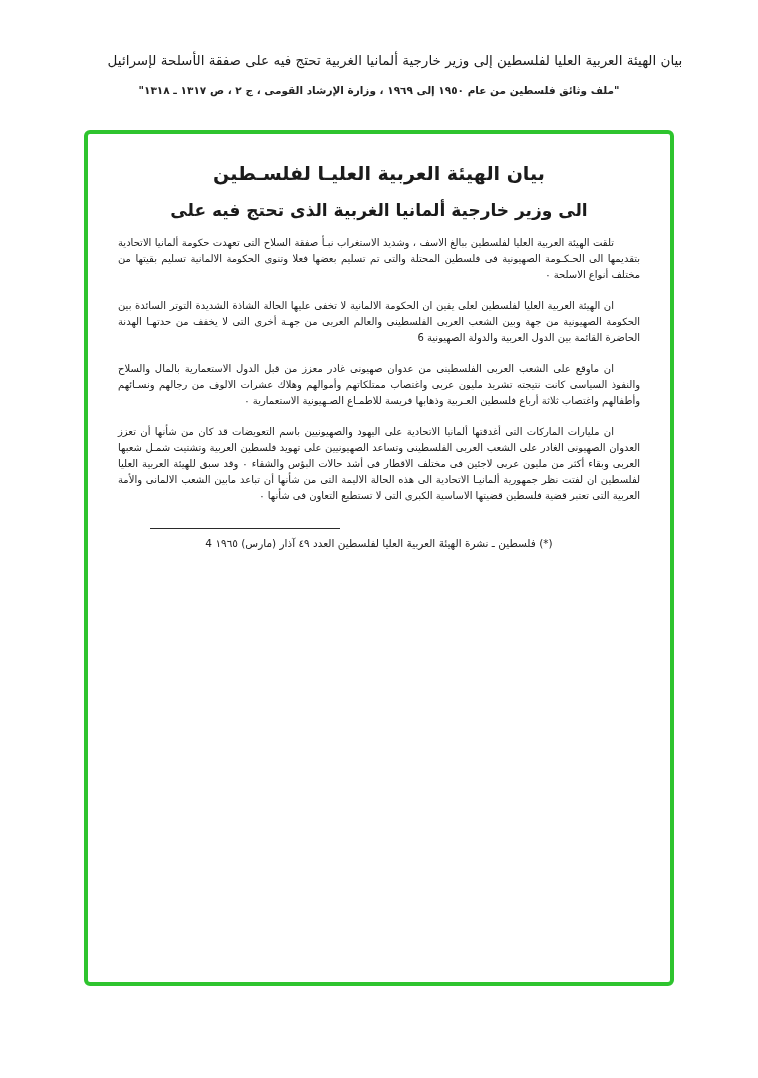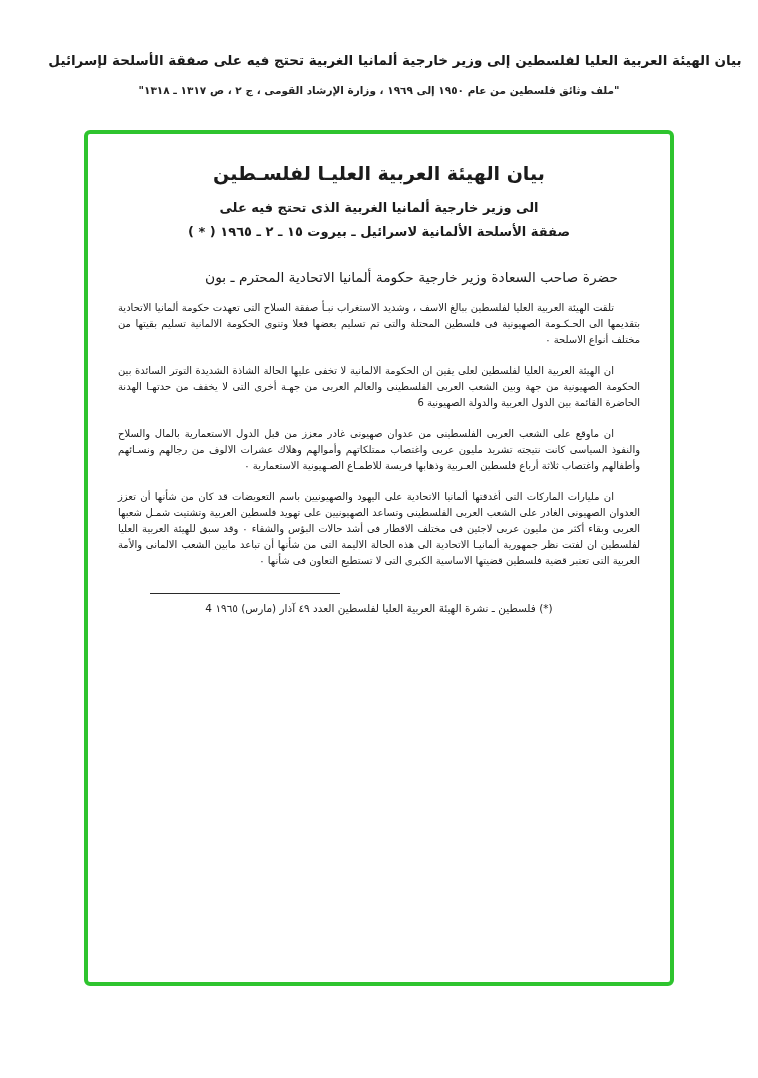--- a/index.html
+++ b/index.html
@@ -15,21 +15,21 @@
     width: 758px;
     height: 1078px;
     position: relative;
     direction: rtl;
   }
   .page-header {
     text-align: center;
     padding-top: 52px;
   }
   .header-line1 {
-    font-weight: bold;
+    font-weight: normal;
     font-size: 13.5px;
     letter-spacing: 0.2px;
     padding-left: 32px;
   }
   .header-line2 {
     font-weight: bold;
     font-size: 10.5px;
     margin-top: 16px;
     color: #222;
   }
@@ -44,21 +44,21 @@
   }
   .doc-title {
     text-align: center;
     font-size: 19px;
     font-weight: bold;
     margin: 4px 0 16px 0;
     letter-spacing: 0.3px;
   }
   .doc-sub {
     text-align: center;
-    font-size: 13px;
+    font-size: 17px;
     font-weight: bold;
     margin: 9px 0;
   }
   .salutation {
     margin: 30px 0 4px 0;
     font-size: 13.8px;
     text-indent: 22px;
   }
   .para {
     font-size: 10px;
@@ -88,23 +88,21 @@
     <div class="header-line1">بيان الهيئة العربية العليا لفلسطين إلى وزير خارجية ألمانيا الغربية تحتج فيه على صفقة الأسلحة لإسرائيل</div>
     <div class="header-line2">"ملف وثائق فلسطين من عام ١٩٥٠ إلى ١٩٦٩ ، وزارة الإرشاد القومى ، ج ٢ ، ص ١٣١٧ ـ ١٣١٨"</div>
   </div>
 
   <div class="doc-box">
 
     <h1 class="doc-title">بيان الهيئة العربية العليـا لفلسـطين</h1>
 
     <div class="doc-sub">الى وزير خارجية ألمانيا الغربية الذى تحتج فيه على</div>
 
-    <div class="doc-sub">صفقة الأسلحة الألمانية لاسرائيل ـ بيروت ١٥ ـ ٢ ـ ١٩٦٥ ( * )</div>
 
-    <p class="salutation">حضرة صاحب السعادة وزير خارجية حكومة ألمانيا الاتحادية المحترم ـ بون</p>
 
     <p class="para">تلقت الهيئة العربية العليا لفلسطين ببالغ الاسف ، وشديد الاستغراب نبـأ صفقة السلاح التى تعهدت حكومة ألمانيا الاتحادية بتقديمها الى الحـكـومة الصهيونية فى فلسطين المحتلة والتى تم تسليم بعضها فعلا وتنوى الحكومة الالمانية تسليم بقيتها من مختلف أنواع الاسلحة ٠</p>
 
     <p class="para">ان الهيئة العربية العليا لفلسطين لعلى يقين ان الحكومة الالمانية لا تخفى عليها الحالة الشاذة الشديدة التوتر السائدة بين الحكومة الصهيونية من جهة وبين الشعب العربى الفلسطينى والعالم العربى من جهـة أخرى التى لا يخفف من حدتهـا الهدنة الحاضرة القائمة بين الدول العربية والدولة الصهيونية 6</p>
 
     <p class="para">ان ماوقع على الشعب العربى الفلسطينى من عدوان صهيونى غادر معزز من قبل الدول الاستعمارية بالمال والسلاح والنفوذ السياسى كانت نتيجته تشريد مليون عربى واغتصاب ممتلكاتهم وأموالهم وهلاك عشرات الالوف من رجالهم ونسـائهم وأطفالهم واغتصاب ثلاثة أرباع فلسطين العـربية وذهابها فريسة للاطمـاع الصـهيونية الاستعمارية ٠</p>
 
     <p class="para">ان مليارات الماركات التى أغدقتها ألمانيا الاتحادية على اليهود والصهيونيين باسم التعويضات قد كان من شأنها أن تعزز العدوان الصهيونى الغادر على الشعب العربى الفلسطينى وتساعد الصهيونيين على تهويد فلسطين العربية وتشتيت شمـل شعبها العربى وبقاء أكثر من مليون عربى لاجئين فى مختلف الاقطار فى أشد حالات البؤس والشقاء ٠ وقد سبق للهيئة العربية العليا لفلسطين ان لفتت نظر جمهورية ألمانيـا الاتحادية الى هذه الحالة الاليمة التى من شأنها أن تباعد مابين الشعب الالمانى والأمة العربية التى تعتبر قضية فلسطين قضيتها الاساسية الكبرى التى لا تستطيع التعاون فى شأنها ٠</p>
 
 

